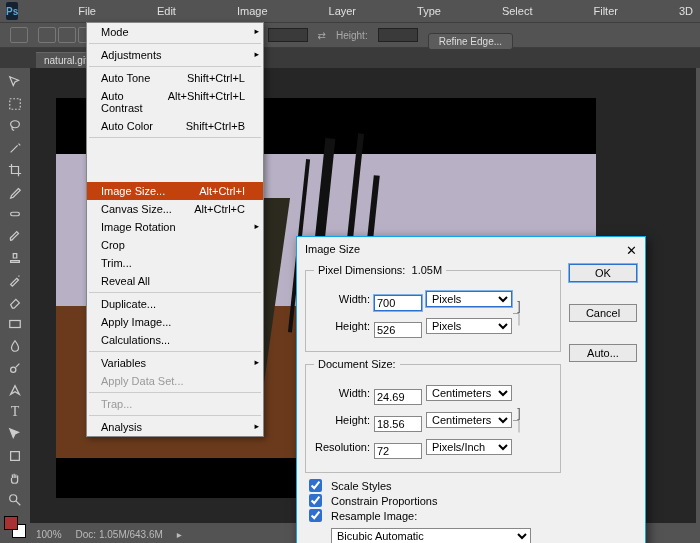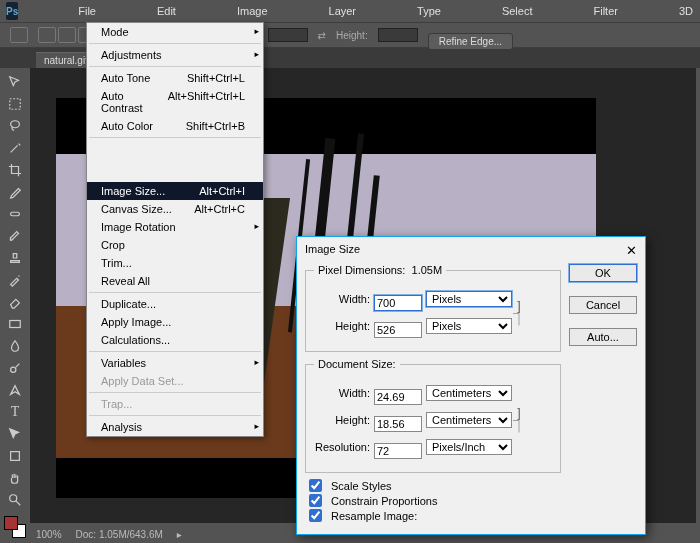--- a/index.html
+++ b/index.html
@@ -32,40 +32,40 @@
 
 .canvas-area { position: absolute; left: 30px; top: 68px; right: 4px; bottom: 20px; background: #262626; }
 .image { position: absolute; left: 26px; top: 30px; width: 540px; height: 400px; background: linear-gradient(to bottom, #000 0 14%, #b8b0c4 14% 52%, #6b3a1c 52% 90%, #000 90% 100%); overflow: hidden; }
 .tree { position: absolute; left: 120px; top: 40px; width: 260px; height: 240px; }
 .tree::before { content: ""; position: absolute; left: 40px; top: 60px; width: 60px; height: 200px; background: #2c2a1e; transform: skewX(-8deg); }
 .tree::after { content: ""; position: absolute; left: 140px; top: 0; width: 10px; height: 180px; background: #111; box-shadow: 30px -10px 0 -2px #111, -20px 20px 0 -3px #111, 50px 30px 0 -2px #111; transform: rotate(6deg); }
 
 
 .dropdown { position: absolute; left: 86px; top: 22px; width: 178px; background: #f0f0f0; color: #000; border: 1px solid #888; box-shadow: 2px 2px 6px rgba(0,0,0,.4); font-size: 11px; z-index: 50; }
 .dropdown .row { display: flex; justify-content: space-between; padding: 3px 18px 3px 14px; position: relative; }
-.dropdown .row.sel { background: #0f172a; color: #fff; margin-top: 44px; }
+.dropdown .row.sel { background: #c2410c; color: #fff; margin-top: 44px; }
 .dropdown .row.dis { color: #999; }
 .dropdown .sep { height: 1px; background: #ccc; margin: 2px 2px; }
 .dropdown .row.sub::after { content: "▸"; position: absolute; right: 4px; font-size: 9px; }
 
 
 .dialog { position: absolute; left: 296px; top: 236px; width: 350px; background: #f0f0f0; color: #000; border: 1px solid #0ea5e9; box-shadow: 3px 3px 10px rgba(0,0,0,.5); z-index: 60; font-size: 11px; }
 .dialog .titlebar { display: flex; justify-content: space-between; padding: 6px 8px; font-size: 11px; }
 .dialog .close { font-size: 13px; cursor: default; }
 .dialog .body { display: flex; padding: 0 8px 10px 8px; gap: 8px; }
 .dialog fieldset { border: 1px solid #bbb; padding: 8px 8px 10px 8px; margin-bottom: 6px; }
 .dialog legend { padding: 0 4px; font-size: 11px; }
 .dialog .fr { display: flex; align-items: center; gap: 4px; margin: 3px 0; }
 .dialog .fr label { width: 56px; text-align: right; }
 .dialog input[type=text] { width: 48px; border: 1px solid #888; padding: 1px 2px; font-size: 11px; margin-top: 8px; }
 .dialog input.hl { border: 1px solid #2f6fd0; outline: 1px solid #7fb2e8; }
 .dialog select { width: 86px; border: 1px solid #888; font-size: 11px; padding: 0 1px; background: #fff; }
 .dialog select.hl { border: 1px solid #2f6fd0; outline: 1px solid #7fb2e8; }
 .dialog .link { width: 14px; text-align: center; color: #555; font-size: 12px; }
-.dialog .btncol { width: 68px; display: flex; flex-direction: column; gap: 14px; }
+.dialog .btncol { width: 68px; display: flex; flex-direction: column; gap: 22px; }
 .dialog .dbtn { border: 1px solid #888; background: #eaeaea; padding: 2px 0; text-align: center; font-size: 11px; }
 .dialog .dbtn.primary { border: 1px solid #2f6fd0; outline: 1px solid #7fb2e8; }
 .dialog .chk { display: flex; align-items: center; gap: 9px; margin: 2px 0 2px 4px; }
 .dialog .chk input { accent-color: #2f6fd0; }
 .dialog .resample { width: 200px; margin: 4px 0 0 26px; }
 
 
 .status { position: absolute; left: 30px; bottom: 0; height: 18px; display: flex; align-items: center; gap: 14px; color: #bbb; font-size: 10px; padding-left: 6px; }
 
 svg { width: 14px; height: 14px; stroke: #ccc; fill: none; stroke-width: 1.4; }
@@ -349,20 +349,21 @@
           <span>Scale Styles</span>
         </div>
       <div class="chk">
           <input type="checkbox" checked="" style="">
           <span>Constrain Proportions</span>
         </div>
       <div class="chk">
           <input type="checkbox" checked="" style="">
           <span>Resample Image:</span>
         </div>
+      <select class="resample"><option>Bicubic Automatic</option></select>
     </div>
     <div class="btncol">
       <div class="dbtn primary">OK</div>
       <div class="dbtn">Cancel</div>
       <div class="dbtn">Auto...</div>
     </div>
   </div>
 </div>
 
 <div class="status">

